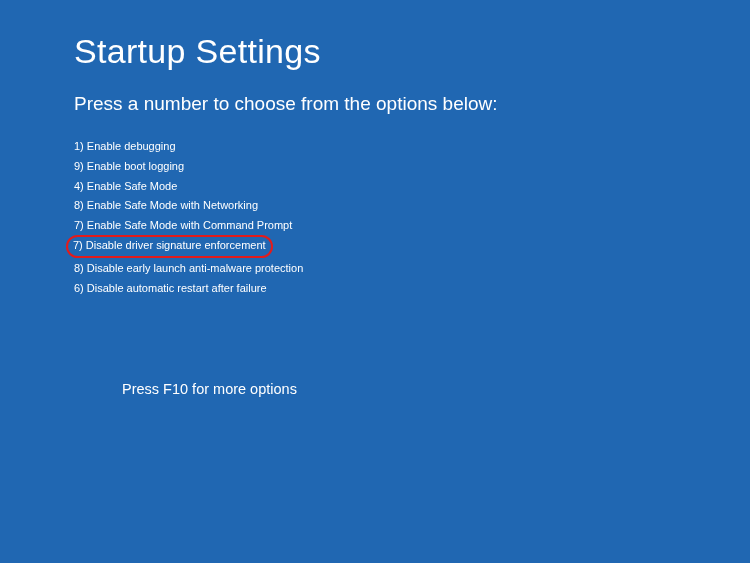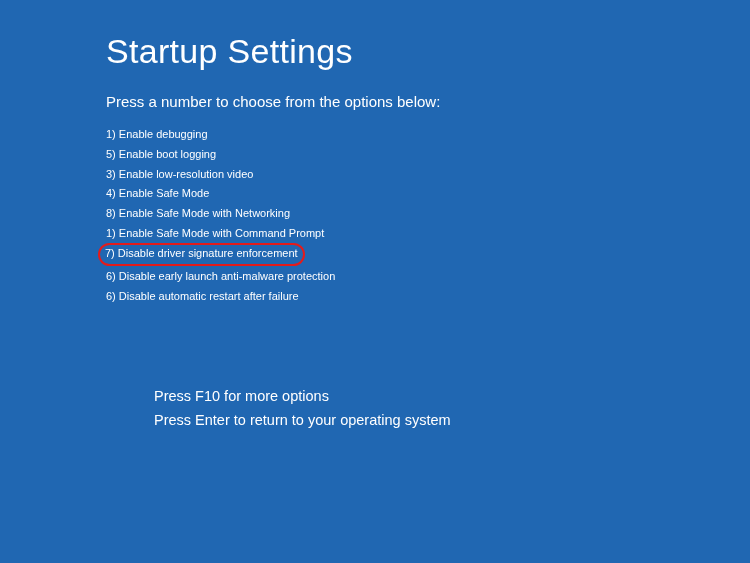--- a/index.html
+++ b/index.html
@@ -9,33 +9,33 @@
     }
     body {
       width: 750px;
       height: 563px;
       background-color: #2067b2;
       font-family: "Segoe UI", "Segoe UI Light", Arial, sans-serif;
       color: #ffffff;
       overflow: hidden;
     }
     .container {
-      padding-left: 106px;
+      padding-left: 74px;
       padding-top: 32px;
     }
     .title {
       font-size: 34px;
       font-weight: 300;
       margin-bottom: 22px;
       letter-spacing: 0.3px;
     }
     .subtitle {
-      font-size: 15px;
+      font-size: 19px;
       font-weight: 400;
-      margin-bottom: 14px;
+      margin-bottom: 21px;
     }
     .hint {
       font-size: 11px;
       font-weight: 400;
       margin-bottom: 38px;
       opacity: 0.95;
     }
     .option-list {
       list-style: none;
     }
@@ -67,27 +67,25 @@
   </style>
 </head>
 <body>
 
 <div class="container">
   <h1 class="title">Startup Settings</h1>
   <p class="subtitle">Press a number to choose from the options below:</p>
 
   <ul class="option-list">
     <li class="option-row"><span class="option-item">1) Enable debugging</span></li>
-    <li class="option-row"><span class="option-item">5) Enable boot logging</span></li>
-    <li class="option-row"><span class="option-item">3) Enable low-resolution video</span></li>
+    <li class="option-row"><span class="option-item">9) Enable boot logging</span></li>
     <li class="option-row"><span class="option-item">4) Enable Safe Mode</span></li>
     <li class="option-row"><span class="option-item">8) Enable Safe Mode with Networking</span></li>
-    <li class="option-row"><span class="option-item">1) Enable Safe Mode with Command Prompt</span></li>
+    <li class="option-row"><span class="option-item">7) Enable Safe Mode with Command Prompt</span></li>
     <li class="option-row"><span class="option-item highlight">7) Disable driver signature enforcement</span></li>
-    <li class="option-row"><span class="option-item">6) Disable early launch anti-malware protection</span></li>
+    <li class="option-row"><span class="option-item">8) Disable early launch anti-malware protection</span></li>
     <li class="option-row"><span class="option-item">6) Disable automatic restart after failure</span></li>
   </ul>
 
   <div class="footer">
     <p class="footer-line">Press F10 for more options</p>
-    <p class="footer-line">Press Enter to return to your operating system</p>
   </div>
 </div>
 
 </body></html>

